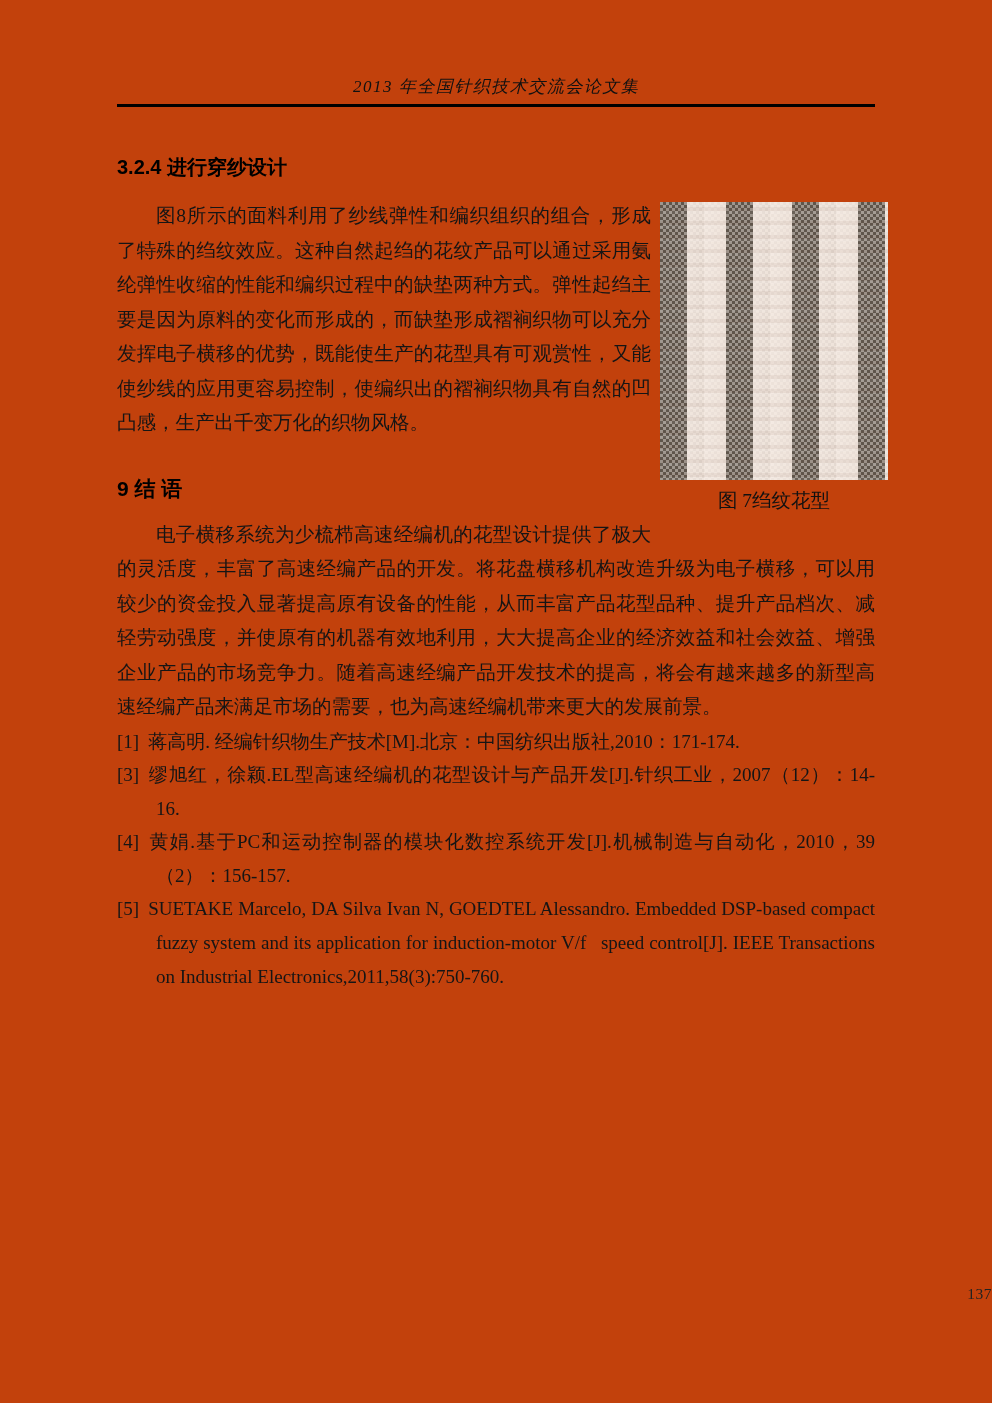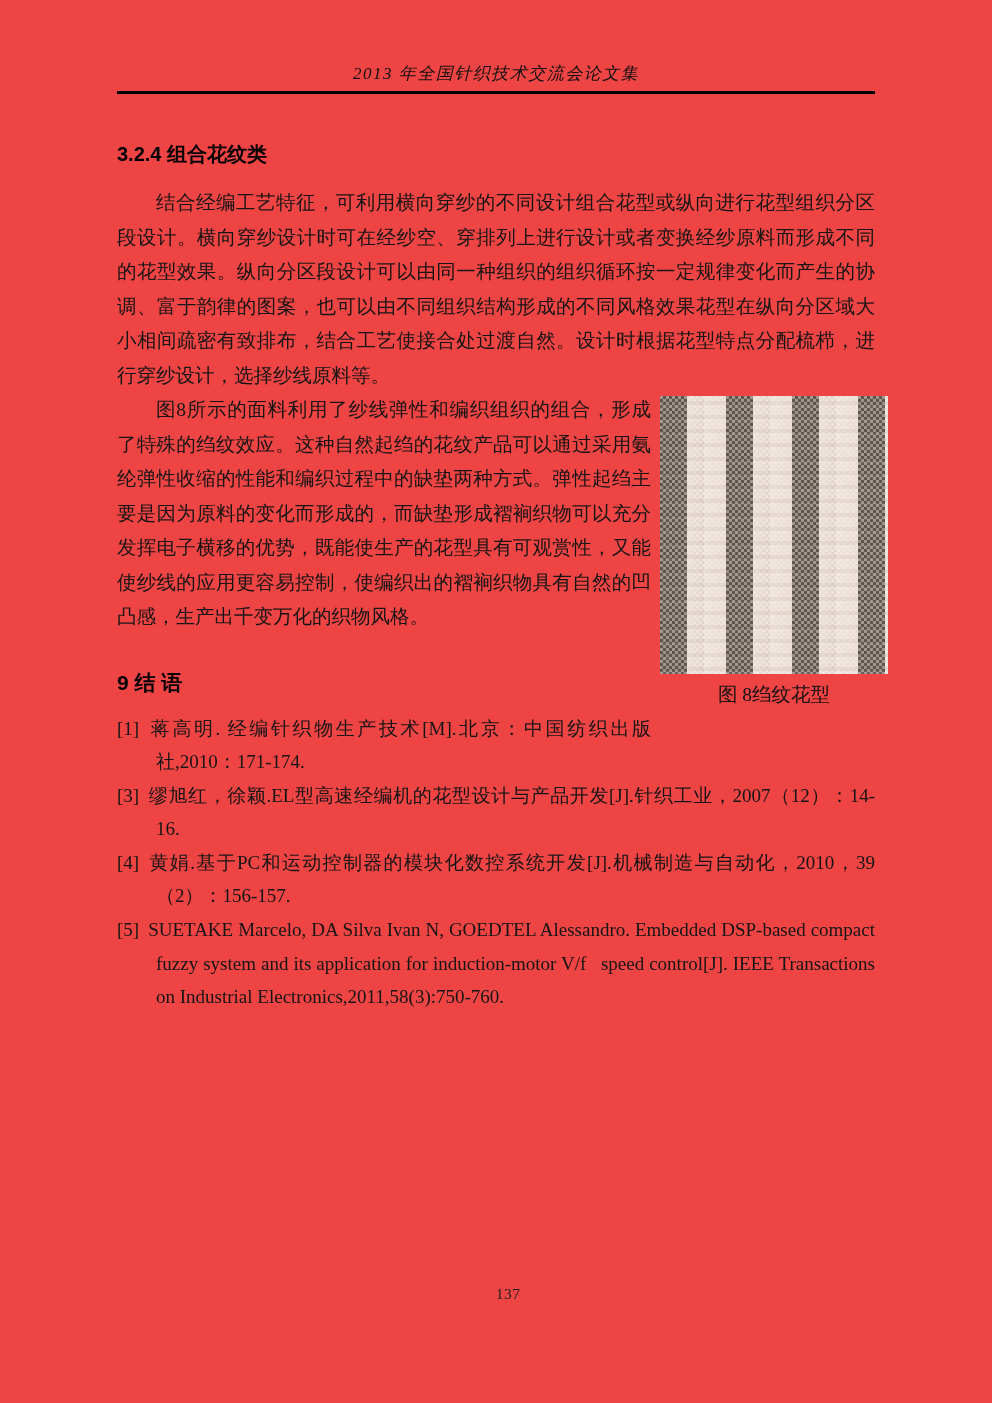--- a/index.html
+++ b/index.html
@@ -1,23 +1,23 @@
 <!DOCTYPE html>
 <html style="--fabric-light: #ece1d8; --fabric-dark: #6b6057;"><head>
 <meta charset="utf-8">
 <style>
   html, body { margin: 0; padding: 0; background: #ffffff; }
   .sheet {
     position: relative;
     width: 992px;
     height: 1403px;
     margin: 0 auto;
-    background: #ef4444;
+    background: #c2410c;
     box-sizing: border-box;
-    padding: 0 117px;
+    padding: 13px 117px;
     color: #151515;
     font-family: "Liberation Serif", "DejaVu Serif", serif;
     overflow: hidden;
   }
 
   
   .page-header {
     padding-top: 62px;
     padding-bottom: 6px;
     border-bottom: 3px solid #000;
@@ -102,55 +102,55 @@
     text-align: justify;
   }
   .ref-label { margin-right: 9px; }
 
   
   .page-number {
     position: absolute;
     left: 0;
     right: 0;
     bottom: 100px;
-    text-align: center;
+    text-align: right;
     font-size: 15.5px;
     color: #222;
     letter-spacing: 0.5px;
     margin-left: 24px;
   }
 </style>
 </head>
 <body>
 
 <div class="sheet">
 
   <header class="page-header">
     <div class="header-title">2013 年全国针织技术交流会论文集</div>
   </header>
 
   <main>
 
 
 
-    <h3 class="subheading subheading-324">3.2.4 组合花纹类</h3>
+    <h3 class="subheading subheading-324">3.2.4 进行穿纱设计</h3>
 
-    <p class="body-text">结合经编工艺特征，可利用横向穿纱的不同设计组合花型或纵向进行花型组织分区段设计。横向穿纱设计时可在经纱空、穿排列上进行设计或者变换经纱原料而形成不同的花型效果。纵向分区段设计可以由同一种组织的组织循环按一定规律变化而产生的协调、富于韵律的图案，也可以由不同组织结构形成的不同风格效果花型在纵向分区域大小相间疏密有致排布，结合工艺使接合处过渡自然。设计时根据花型特点分配梳栉，进行穿纱设计，选择纱线原料等。</p>
 
     <figure class="figure-float">
       <div class="fabric-photo"></div>
       <figcaption class="figure-caption">
-        <span>图 8</span><span class="caption-title">绉纹花型</span>
+        <span>图 7</span><span class="caption-title">绉纹花型</span>
       </figcaption>
     </figure>
 
     <p class="body-text">图8所示的面料利用了纱线弹性和编织组织的组合，形成了特殊的绉纹效应。这种自然起绉的花纹产品可以通过采用氨纶弹性收缩的性能和编织过程中的缺垫两种方式。弹性起绉主要是因为原料的变化而形成的，而缺垫形成褶裥织物可以充分发挥电子横移的优势，既能使生产的花型具有可观赏性，又能使纱线的应用更容易控制，使编织出的褶裥织物具有自然的凹凸感，生产出千变万化的织物风格。</p>
 
     <h3 class="subheading conclusion-heading">9 结 语</h3>
 
+    <p class="body-text">电子横移系统为少梳栉高速经编机的花型设计提供了极大的灵活度，丰富了高速经编产品的开发。将花盘横移机构改造升级为电子横移，可以用较少的资金投入显著提高原有设备的性能，从而丰富产品花型品种、提升产品档次、减轻劳动强度，并使原有的机器有效地利用，大大提高企业的经济效益和社会效益、增强企业产品的市场竞争力。随着高速经编产品开发技术的提高，将会有越来越多的新型高速经编产品来满足市场的需要，也为高速经编机带来更大的发展前景。</p>
 
 
     <ol class="ref-list">
       <li class="ref-item"><span class="ref-label">[1]</span><span>蒋高明. 经编针织物生产技术[M].北京：中国纺织出版社,2010：171-174.</span></li>
       <li class="ref-item"><span class="ref-label">[3]</span><span>缪旭红，徐颖.EL型高速经编机的花型设计与产品开发[J].针织工业，2007（12）：14-16.</span></li>
       <li class="ref-item"><span class="ref-label">[4]</span><span>黄娟.基于PC和运动控制器的模块化数控系统开发[J].机械制造与自动化，2010，39（2）：156-157.</span></li>
       <li class="ref-item"><span class="ref-label">[5]</span><span>SUETAKE Marcelo, DA Silva Ivan N, GOEDTEL Alessandro. Embedded DSP-based compact fuzzy system and its application for induction-motor V/f  speed control[J]. IEEE Transactions on Industrial Electronics,2011,58(3):750-760.</span></li>
     </ol>
 
   </main>

